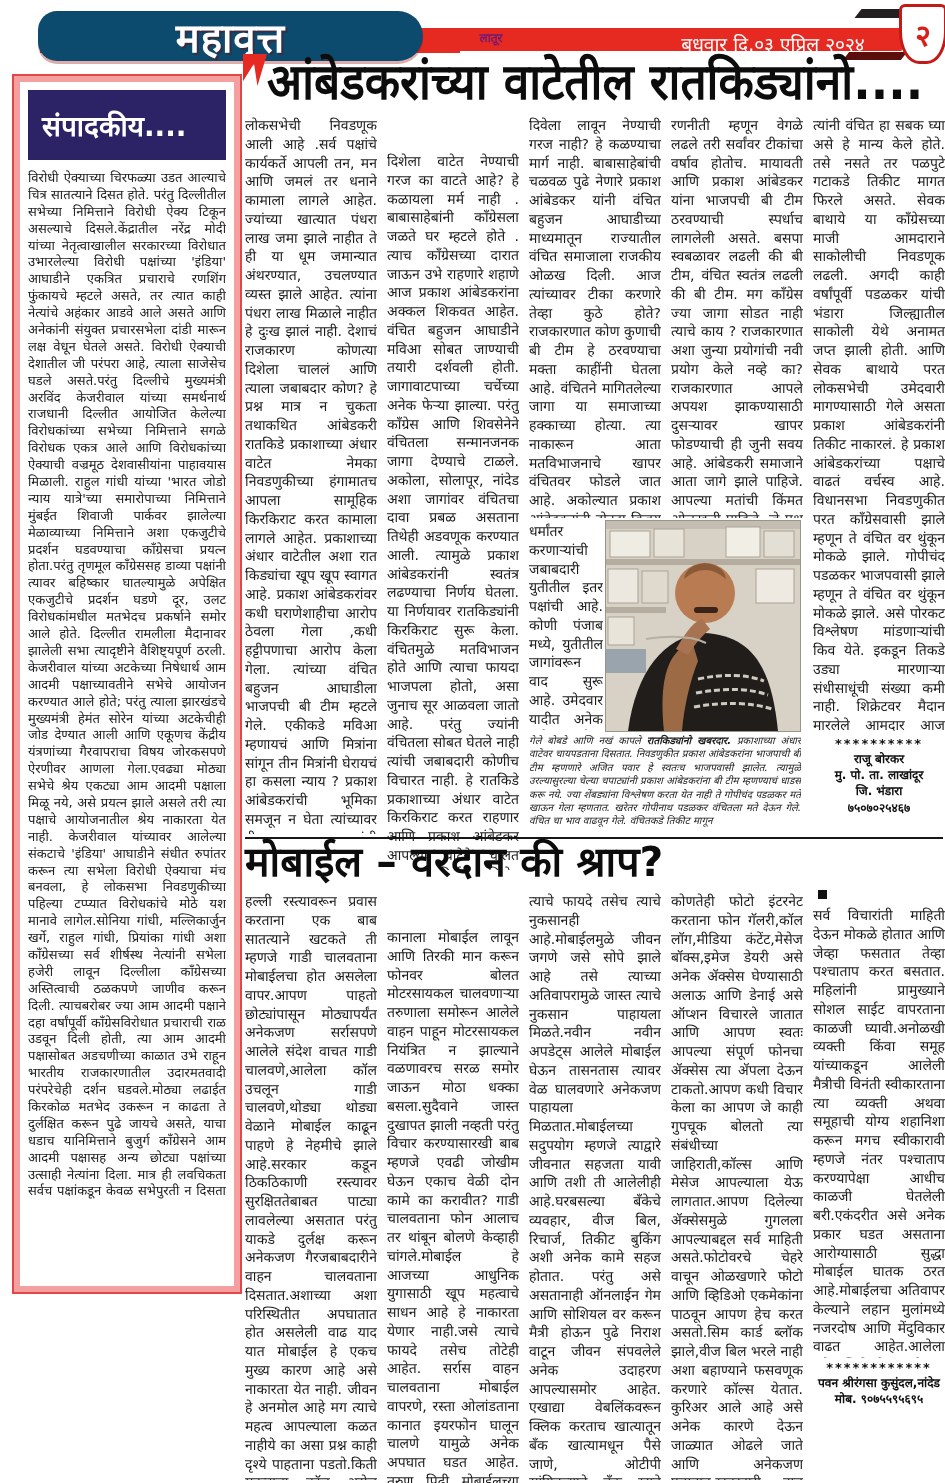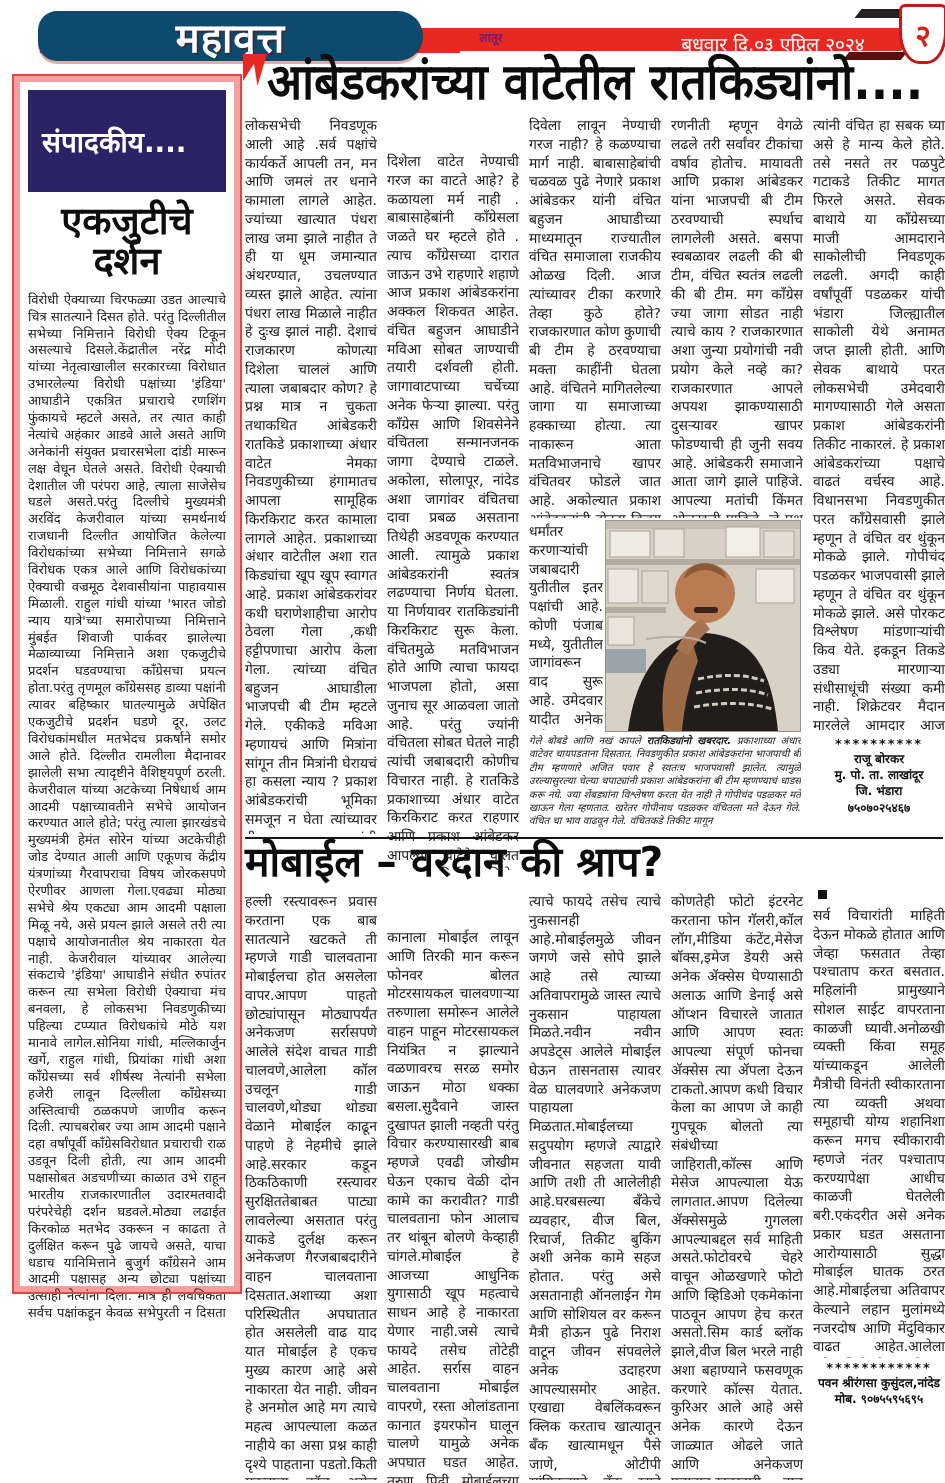--- a/index.html
+++ b/index.html
@@ -22,21 +22,21 @@
   .date-label{left:648px;top:31px;width:250px;text-align:center;color:#fff;font-size:19px;}
   .page-badge{left:899px;top:4px;width:42px;height:54px;background:#fff;border:3px solid #c21b17;
     border-radius:6px 6px 20px 20px / 6px 6px 32px 32px;display:flex;align-items:center;
     justify-content:center;color:#d71f1b;font-size:30px;font-weight:bold;}
   .headline-tail{left:243px;top:54px;width:24px;height:32px;background:#e62a21;
     clip-path:polygon(0 0,100% 0,60% 100%,46% 30%,0 85%);}
   
   .editorial-box{left:14px;top:76px;width:226px;height:1216px;background:#fff;
     border:6px solid #f5a0a0;outline:2px solid #e34646;box-sizing:border-box;padding:6px 8px;}
   .editorial-label-box{background:#2c2366;color:#fff;font-size:28px;font-weight:bold;
-    padding:32px 14px;margin:2px 0 10px 0;}
+    padding:16px 14px;margin:2px 0 10px 0;}
   .editorial-title{font-size:38px;font-weight:bold;color:#0d0d0d;text-align:center;
     margin:4px 0 10px 0;line-height:1.05;}
   .editorial-body{font-size:13px;line-height:1.3;text-align:justify;color:#202020;
     height:1030px;overflow:hidden;margin-top:8px;}
   
   .headline1{left:245px;top:58px;width:700px;text-align:center;font-size:46px;font-weight:bold;
     color:#0c0c0c;line-height:1.05;transform:scaleY(1.08);}
   .headline2{left:245px;top:842px;width:700px;text-align:left;font-size:41px;font-weight:bold;
     color:#0c0c0c;line-height:1.0;}
   .rule{left:245px;top:837px;width:698px;height:2px;background:#161616;}
@@ -70,21 +70,20 @@
   <div class="abs masthead-blob">
     <div class="masthead-text">महावृत्त</div>
   </div>
   <div class="abs city-label">लातूर</div>
   <div class="abs date-label">बुधवार दि.०३ एप्रिल २०२४</div>
   <div class="abs page-badge">२</div>
   <div class="abs headline-tail"></div>
 
   <div class="abs editorial-box">
     <div class="editorial-label-box">संपादकीय....</div>
-    <div class="editorial-title">एकजुटीचे दर्शन</div>
     <div class="editorial-body">विरोधी ऐक्याच्या चिरफळ्या उडत आल्याचे चित्र सातत्याने दिसत होते. परंतु दिल्लीतील सभेच्या निमित्ताने विरोधी ऐक्य टिकून असल्याचे दिसले.केंद्रातील नरेंद्र मोदी यांच्या नेतृत्वाखालील सरकारच्या विरोधात उभारलेल्या विरोधी पक्षांच्या 'इंडिया' आघाडीने एकत्रित प्रचाराचे रणशिंग फुंकायचे म्हटले असते, तर त्यात काही नेत्यांचे अहंकार आडवे आले असते आणि अनेकांनी संयुक्त प्रचारसभेला दांडी मारून लक्ष वेधून घेतले असते. विरोधी ऐक्याची देशातील जी परंपरा आहे, त्याला साजेसेच घडले असते.परंतु दिल्लीचे मुख्यमंत्री अरविंद केजरीवाल यांच्या समर्थनार्थ राजधानी दिल्लीत आयोजित केलेल्या विरोधकांच्या सभेच्या निमित्ताने सगळे विरोधक एकत्र आले आणि विरोधकांच्या ऐक्याची वज्रमूठ देशवासीयांना पाहावयास मिळाली. राहुल गांधी यांच्या 'भारत जोडो न्याय यात्रे'च्या समारोपाच्या निमित्ताने मुंबईत शिवाजी पार्कवर झालेल्या मेळाव्याच्या निमित्ताने अशा एकजुटीचे प्रदर्शन घडवण्याचा काँग्रेसचा प्रयत्न होता.परंतु तृणमूल काँग्रेससह डाव्या पक्षांनी त्यावर बहिष्कार घातल्यामुळे अपेक्षित एकजुटीचे प्रदर्शन घडणे दूर, उलट विरोधकांमधील मतभेदच प्रकर्षाने समोर आले होते. दिल्लीत रामलीला मैदानावर झालेली सभा त्यादृष्टीने वैशिष्ट्यपूर्ण ठरली. केजरीवाल यांच्या अटकेच्या निषेधार्थ आम आदमी पक्षाच्यावतीने सभेचे आयोजन करण्यात आले होते; परंतु त्याला झारखंडचे मुख्यमंत्री हेमंत सोरेन यांच्या अटकेचीही जोड देण्यात आली आणि एकूणच केंद्रीय यंत्रणांच्या गैरवापराचा विषय जोरकसपणे ऐरणीवर आणला गेला.एवढ्या मोठ्या सभेचे श्रेय एकट्या आम आदमी पक्षाला मिळू नये, असे प्रयत्न झाले असले तरी त्या पक्षाचे आयोजनातील श्रेय नाकारता येत नाही. केजरीवाल यांच्यावर आलेल्या संकटाचे 'इंडिया' आघाडीने संधीत रुपांतर करून त्या सभेला विरोधी ऐक्याचा मंच बनवला, हे लोकसभा निवडणुकीच्या पहिल्या टप्प्यात विरोधकांचे मोठे यश मानावे लागेल.सोनिया गांधी, मल्लिकार्जुन खर्गे, राहुल गांधी, प्रियांका गांधी अशा काँग्रेसच्या सर्व शीर्षस्थ नेत्यांनी सभेला हजेरी लावून दिल्लीला काँग्रेसच्या अस्तित्वाची ठळकपणे जाणीव करून दिली. त्याचबरोबर ज्या आम आदमी पक्षाने दहा वर्षांपूर्वी काँग्रेसविरोधात प्रचाराची राळ उडवून दिली होती, त्या आम आदमी पक्षासोबत अडचणीच्या काळात उभे राहून भारतीय राजकारणातील उदारमतवादी परंपरेचेही दर्शन घडवले.मोठ्या लढाईत किरकोळ मतभेद उकरून न काढता ते दुर्लक्षित करून पुढे जायचे असते, याचा धडाच यानिमित्ताने बुजुर्ग काँग्रेसने आम आदमी पक्षासह अन्य छोट्या पक्षांच्या उत्साही नेत्यांना दिला. मात्र ही लवचिकता सर्वच पक्षांकडून केवळ सभेपुरती न दिसता प्रत्यक्ष जागावाटपाच्या वाटाघाटीतही दिसली पाहिजे.हे सांगणे आवश्यक आहे, याचे कारण 'इंडिया' आघाडी उभारण्यासाठी पाटणा, बंगळूर, मुंबई येथील बैठकांनंतर प्रत्यक्ष निवडणुकीच्या मैदानात फाटाफूटच पाहायला मिळाली. 'इंडिया' आघाडीचे पुरस्कर्ते नितीश कुमारच 'एनडीए'च्या गोटात गेले. आजोबांच्या 'भारतरत्न'च्या ओझ्याखाली राष्ट्रीय लोकदलाच्या जयंत चौधरी यांनीही एनडीएचा रस्ता धरला. पश्चिम बंगालमध्ये ममता बॅनर्जी यांनी काँग्रेसला बेदखल करून आपले उमेदवार जाहीर केले.केरळमध्ये काँग्रेस आणि डावे आमने-सामने आहेत, तर पंजाबमध्येही काँग्रेस आणि आम आदमी पक्षातच लढत होत आहे. विरोधी ऐक्याच्या चिरफळ्या उडत आल्याचे आजवरचे भारतीय राजकारणातील चित्र होते, परंतु दिल्लीतील सभेच्या निमित्ताने वेगळे चित्र समोर आले. विरोधी ऐक्य टिकून असल्याचे दिसून आले.ममता बॅनर्जी 'इंडिया' आघाडीचे नावच घेत नव्हत्या, त्यांच्या प्रतिनिधी नवनियुक्त खासदार सागरिका घोष यांनी 'तृणमूल' इंडिया आघाडीतच असल्याची घोषणा करून आघाडीला मोठा दिलासा दिला. राष्ट्रवादी काँग्रेसचे अध्यक्ष शरद पवार व शिवसेना (उद्धव ठाकरे) पक्षाचे पक्षप्रमुख उद्धव ठाकरे यांना मिळालेला प्रतिसाद महाराष्ट्राचे 'इंडिया' आघाडीतील अस्तित्व ठळक बनवणारा होता.व्यासपीठावर अनेक पक्षांचे बडे नेते असले तरी सर्वांत मोठे नेते राहुल गांधी असल्याचे जाणवत आहे. दोन यात्रांच्या माध्यमातून कमावलेला आत्मविश्वास त्याच्या भाषणांतून जाणवतो आहे. परिवर्तनाचा प्रारंभबिंदू ठरणारे केंद्र म्हणून दिल्लीचे 'रामलीला मैदान' ओळखले जाते. तिथून फुंकलेले रणशिंग विरोधकांचा आत्मविश्वास उंचावणारे ठरू शकेल.अर्थात दिल्लीतून परत गेल्यावर पश्चिम बंगालमध्ये काँग्रेस- तृणमूल काँग्रेस यांच्यात कलगीतुरा रंगेल, तृणमूल काँग्रेस-डावे यांच्यात संघर्ष सुरू होईल. केरळमध्ये काँग्रेस आणि डाव्यांमध्ये सुरू असलेली लढाई अधिक अटीतटीची बनेल आणि पंजाबमध्येही तीव्र चुरस पाहायला मिळेल. असे सगळे विरोधाभास असले तरी वर्तमान राजकारणाची गरज म्हणून आघाडीअंतर्गत हा संघर्ष मान्य करण्यात आला आहे. त्यापलीकडे जाऊन ऐक्याचा संदेश देणे गरजेचे होते, तो या सभेत दिला गेला, हे मात्र नक्की.</div>
   </div>
 
   <div class="abs headline1">आंबेडकरांच्या वाटेतील रातकिड्यांनो....</div>
 
   <div class="abs a1">
     <div class="col c1 fullh">लोकसभेची निवडणूक आली आहे .सर्व पक्षांचे कार्यकर्ते आपली तन, मन आणि जमलं तर धनाने कामाला लागले आहेत. ज्यांच्या खात्यात पंधरा लाख जमा झाले नाहीत ते ही या धूम जमान्यात अंथरण्यात, उचलण्यात व्यस्त झाले आहेत. त्यांना पंधरा लाख मिळाले नाहीत हे दुःख झालं नाही. देशाचं राजकारण कोणत्या दिशेला चाललं आणि त्याला जबाबदार कोण? हे प्रश्न मात्र न चुकता तथाकथित आंबेडकरी रातकिडे प्रकाशाच्या अंधार वाटेत नेमका निवडणुकीच्या हंगामातच आपला सामूहिक किरकिराट करत कामाला लागले आहेत. प्रकाशाच्या अंधार वाटेतील अशा रात किड्यांचा खूप खूप स्वागत आहे. प्रकाश आंबेडकरांवर कधी घराणेशाहीचा आरोप ठेवला गेला ,कधी हट्टीपणाचा आरोप केला गेला. त्यांच्या वंचित बहुजन आघाडीला भाजपची बी टीम म्हटले गेले. एकीकडे मविआ म्हणायचं आणि मित्रांना सांगून तीन मित्रांनी घेरायचं हा कसला न्याय ? प्रकाश आंबेडकरांची भूमिका समजून न घेता त्यांच्यावर टीका करणाऱ्यांची कमतरता नाही. कोणीही उठतो आणि आंबेडकरांच्या पक्षावर बी टीमचा शिक्का मारतो. मीडिया आणि प्रिंट मीडिया तसेच इलेक्ट्रॉनिक मीडियाने वंचितच्या बातम्या दाबून ठेवल्या. काहीसे हात पाय धुवून मागे लागले आहेत. कसेही करून प्रकाश आंबेडकरांना बदनाम करण्याचा घाट घातला जातो आहे.</div>
     <div class="col c2 fullh">दिशेला वाटेत नेण्याची गरज का वाटते आहे? हे कळायला मर्म नाही . बाबासाहेबांनी काँग्रेसला जळते घर म्हटले होते . त्याच काँग्रेसच्या दारात जाऊन उभे राहणारे शहाणे आज प्रकाश आंबेडकरांना अक्कल शिकवत आहेत. वंचित बहुजन आघाडीने मविआ सोबत जाण्याची तयारी दर्शवली होती. जागावाटपाच्या चर्चेच्या अनेक फेऱ्या झाल्या. परंतु काँग्रेस आणि शिवसेनेने वंचितला सन्मानजनक जागा देण्याचे टाळले. अकोला, सोलापूर, नांदेड अशा जागांवर वंचितचा दावा प्रबळ असताना तिथेही अडवणूक करण्यात आली. त्यामुळे प्रकाश आंबेडकरांनी स्वतंत्र लढण्याचा निर्णय घेतला. या निर्णयावर रातकिड्यांनी किरकिराट सुरू केला. वंचितमुळे मतविभाजन होते आणि त्याचा फायदा भाजपला होतो, असा जुनाच सूर आळवला जातो आहे. परंतु ज्यांनी वंचितला सोबत घेतले नाही त्यांची जबाबदारी कोणीच विचारत नाही. हे रातकिडे प्रकाशाच्या अंधार वाटेत किरकिराट करत राहणार आणि प्रकाश आंबेडकर आपल्या वाटेने चालत राहणार. निर्णय प्रक्रियेत आंबेडकरांना बोलावलंच होतं असे नाही. पण आम्ही लोकसभाध्यक्ष प्रमाणात उमेदवारांना परप्रांत ठेवले असे म्हणणाऱ्यांनी आधी स्वतःकडे पाहावे. प्रकाश आंबेडकरांना रोखण्यासाठी सगळे एक झाले आहेत.</div>
     <div class="col c3 c3top">दिवेला लावून नेण्याची गरज नाही? हे कळण्याचा मार्ग नाही. बाबासाहेबांची चळवळ पुढे नेणारे प्रकाश आंबेडकर यांनी वंचित बहुजन आघाडीच्या माध्यमातून राज्यातील वंचित समाजाला राजकीय ओळख दिली. आज त्यांच्यावर टीका करणारे तेव्हा कुठे होते? राजकारणात कोण कुणाची बी टीम हे ठरवण्याचा मक्ता काहींनी घेतला आहे. वंचितने मागितलेल्या जागा या समाजाच्या हक्काच्या होत्या. त्या नाकारून आता मतविभाजनाचे खापर वंचितवर फोडले जात आहे. अकोल्यात प्रकाश आंबेडकरांनी दोनदा विजय मिळवला होता हे विसरून चालणार नाही. संसदेत बाबासाहेबांच्या नातवाने केलेली भाषणे ऐकली की त्यांच्या अभ्यासाची खोली कळते. अशा नेत्याला बी टीम म्हणणे हे करंटेपणाचे लक्षण आहे. काँग्रेसी नेते आंबेडकरांशी चर्चा करतात, त्यांचं संघटन कौशल्य आहे.</div>
     <div class="col c3side" style="left:284px;top:406px;width:74px;height:208px;">धर्मांतर करणाऱ्यांची जबाबदारी युतीतील इतर पक्षांची आहे. कोणी पंजाब मध्ये, युतीतील जागांवरून वाद सुरू आहे. उमेदवार यादीत अनेक नावे नाहीत. मोकळे आहोत .वंचित आजारी टवके देण्याइतपत</div>

